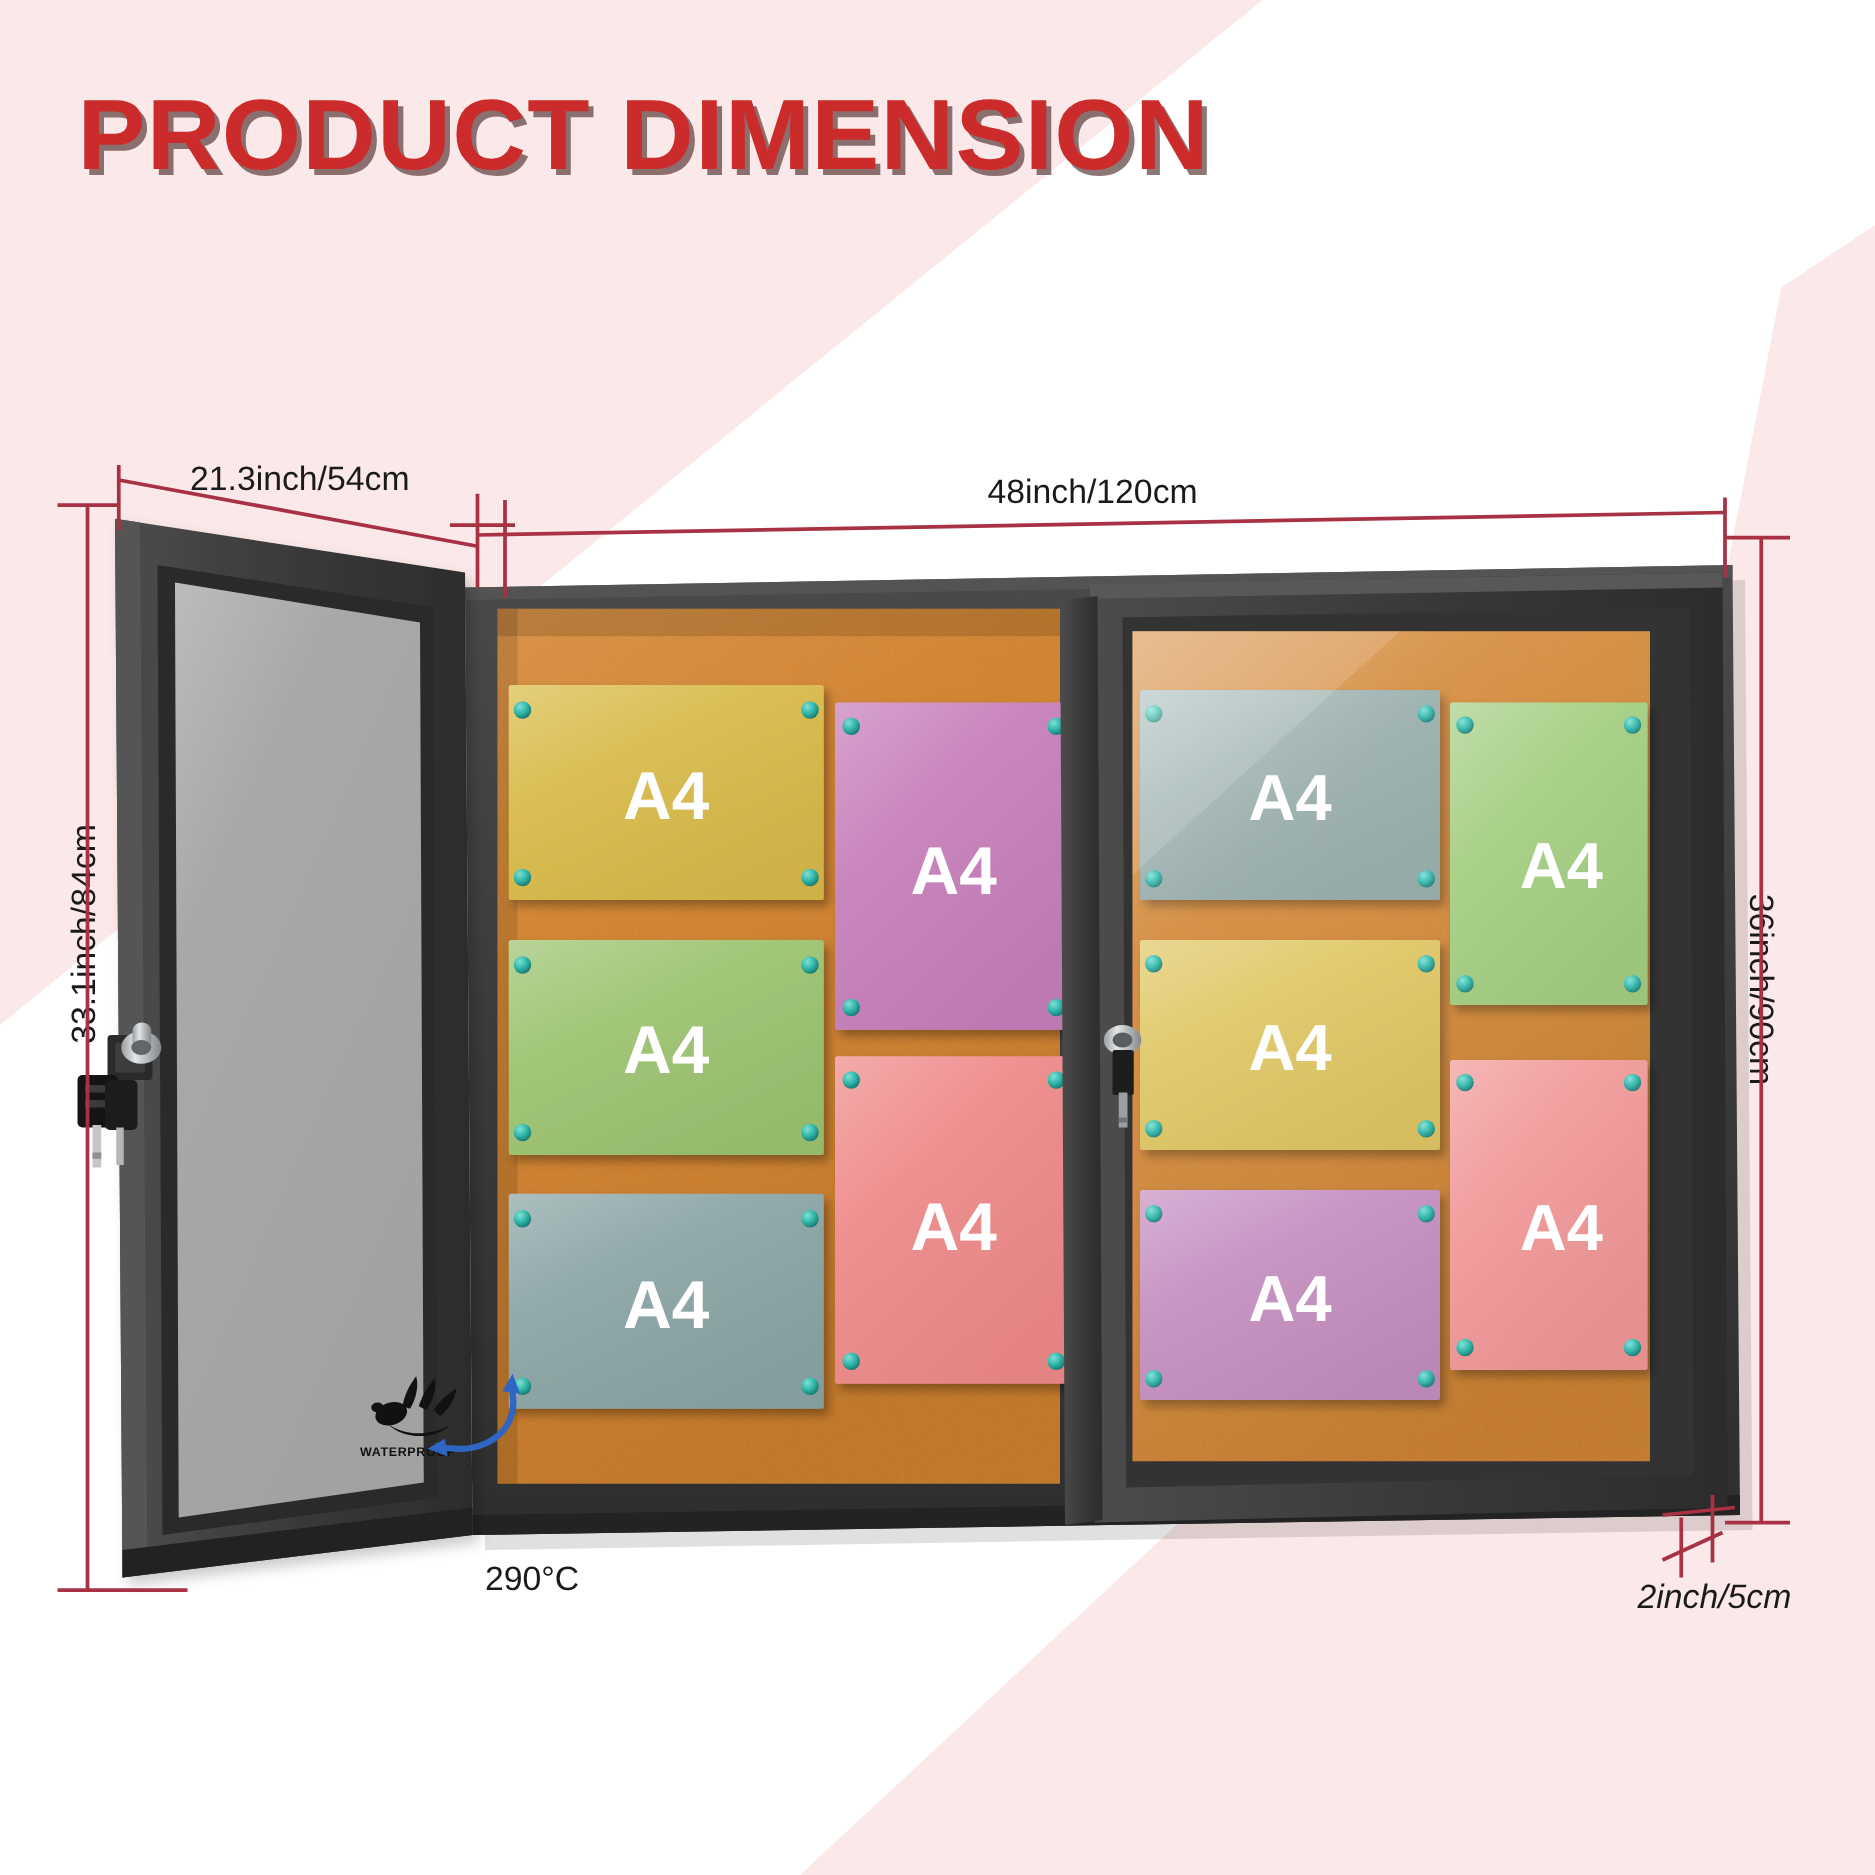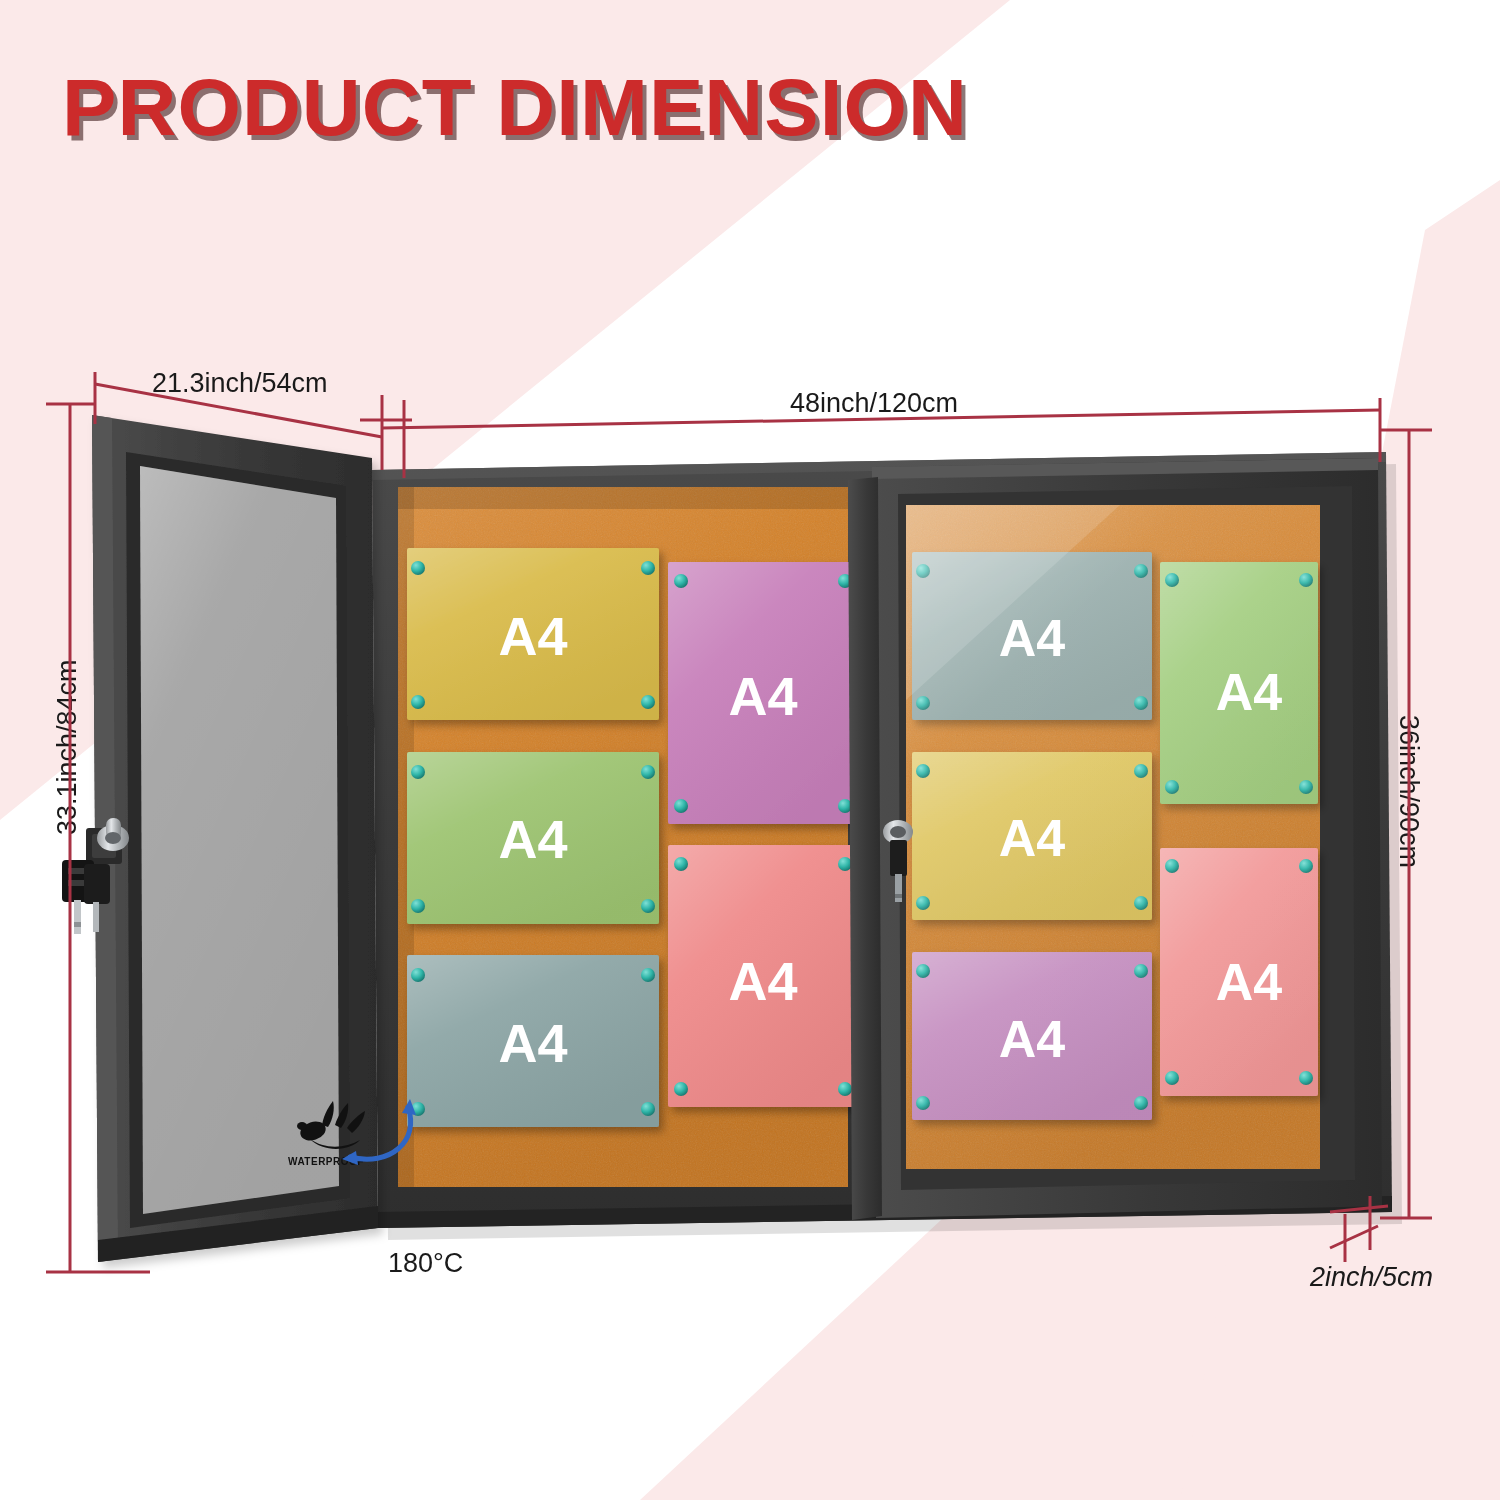--- a/index.html
+++ b/index.html
@@ -321,29 +321,29 @@
 
     <line x1="1330" y1="1212" x2="1388" y2="1206"></line>
     <line x1="1370" y1="1196" x2="1370" y2="1250"></line>
     <line x1="1345" y1="1214" x2="1345" y2="1262"></line>
     <line x1="1330" y1="1248" x2="1378" y2="1226"></line>
   </g>
 </svg>
 
 <div class="dlabel" style="left:152px; top:368px;">21.3inch/54cm</div>
 
-<div class="dlabel" style="left:790px; top:388px;">48inch/120cm</div>
+<div class="dlabel" style="left:790px; top:378px;">48inch/120cm</div>
 
 <div class="dlabel vert" style="left:52px; top:835px; transform:rotate(-90deg);">33.1inch/84cm</div>
 
 <div class="dlabel vert" style="left:1424px; top:715px; transform:rotate(90deg);">36inch/90cm</div>
 
 <div class="dlabel" style="left:1310px; top:1262px;font-style:italic;">2inch/5cm</div>
 
-<div class="dlabel" style="left:388px; top:1248px;">180°C</div>
+<div class="dlabel" style="left:388px; top:1248px;">290°C</div>
 
 <svg style="position:absolute; left:280px; top:1095px; width:170px; height:90px; z-index:8;" viewBox="0 0 170 90">
 
   <g fill="#111">
     <ellipse cx="33" cy="36" rx="13" ry="9" transform="rotate(-18 33 36)"></ellipse>
     <path d="M42,30 C44,18 50,10 53,6 C55,14 53,24 48,32 Z"></path>
     <path d="M55,30 C58,20 64,12 68,8 C69,17 66,26 61,33 Z"></path>
     <path d="M67,33 C72,25 80,19 85,16 C84,25 78,33 72,38 Z"></path>
     <path d="M30,44 C44,54 64,54 80,45 C70,56 44,58 30,44 Z"></path>
     <ellipse cx="22" cy="31" rx="5" ry="4"></ellipse>

